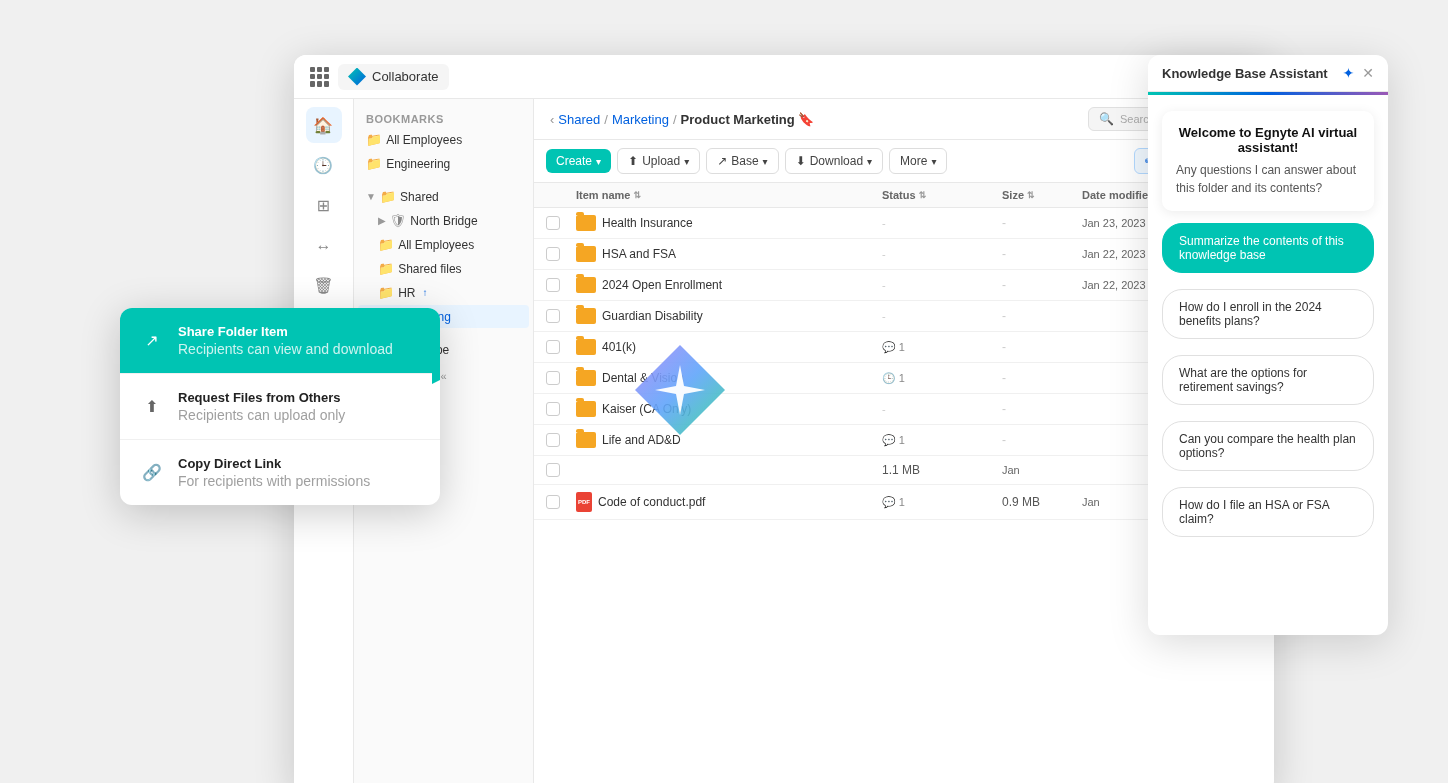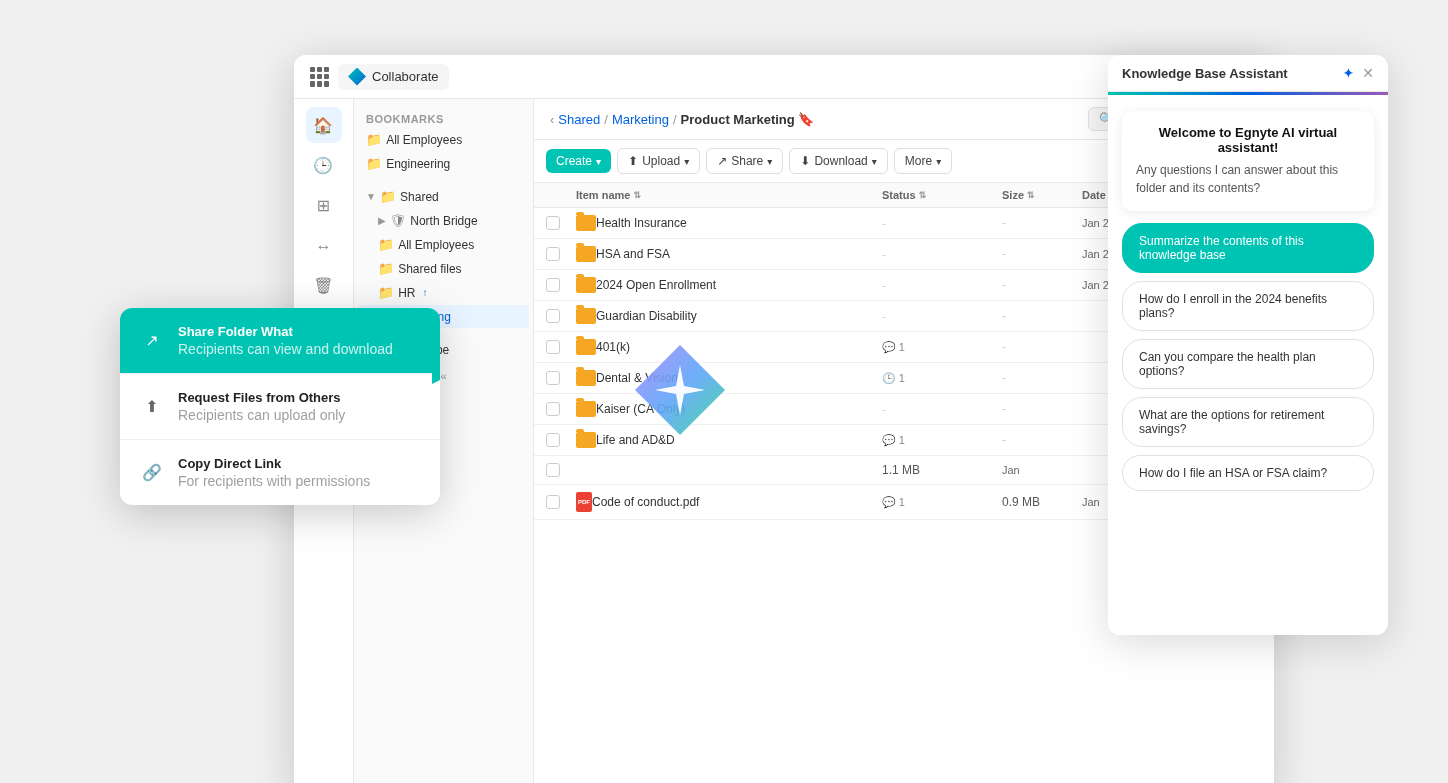--- a/index.html
+++ b/index.html
@@ -272,21 +272,21 @@
       display: grid;
       grid-template-columns: 30px 1fr 120px 80px 180px;
       padding: 7px 12px;
       border-bottom: 1px solid #f0f0f0;
       align-items: center;
       font-size: 12px;
       color: #333;
       cursor: pointer;
     }
     .file-checkbox { width: 14px; height: 14px; border: 1px solid #ccc; border-radius: 3px; }
-    .file-name-cell { display: flex; align-items: center; }
+    .file-name-cell { display: flex; align-items: center; gap: 6px; }
     .folder-icon-sm { width: 20px; height: 16px; background: #f5a623; border-radius: 2px; position: relative; flex-shrink: 0; }
     .folder-icon-sm::before {
       content: '';
       position: absolute;
       top: -3px; left: 0;
       width: 8px; height: 3px;
       background: #f5a623;
       border-radius: 2px 2px 0 0;
     }
     .file-icon-doc { width: 16px; height: 20px; background: #4285f4; border-radius: 2px; flex-shrink: 0; display: flex; align-items: center; justify-content: center; color: white; font-size: 8px; }
@@ -295,21 +295,21 @@
     .comment-badge { display: flex; align-items: center; gap: 3px; font-size: 11px; color: #888; }
     .size-cell { color: #555; }
     .date-cell { color: #666; font-size: 11px; }
     .dash { color: #ccc; }
 
     
     .ai-panel {
       position: absolute;
       top: 55px;
       right: 60px;
-      width: 280px;
+      width: 240px;
       height: 580px;
       background: #fff;
       border-radius: 12px;
       box-shadow: 0 8px 40px rgba(0,0,0,0.15);
       display: flex;
       flex-direction: column;
       overflow: hidden;
     }
     .ai-panel-header {
       display: flex;
@@ -360,21 +360,21 @@
       text-align: center;
     }
     .ai-welcome-text {
       font-size: 12px;
       color: #555;
       line-height: 1.5;
     }
     .ai-suggestions {
       display: flex;
       flex-direction: column;
-      gap: 8px;
+      gap: 16px;
     }
     .ai-suggestion {
       background: #fff;
       border: 1.5px solid #e0e0e0;
       border-radius: 20px;
       padding: 10px 16px;
       font-size: 12px;
       color: #333;
       cursor: pointer;
       text-align: left;
@@ -575,21 +575,21 @@
           <span>Create</span>
           <span class="chevron">▾</span>
         </button>
         <button class="btn btn-outline">
           <span>⬆</span>
           <span>Upload</span>
           <span style="font-size:10px;">▾</span>
         </button>
         <button class="btn btn-outline">
           <span>↗</span>
-          <span>Share</span>
+          <span>Base</span>
           <span style="font-size:10px;">▾</span>
         </button>
         <button class="btn btn-outline">
           <span>⬇</span>
           <span>Download</span>
           <span style="font-size:10px;">▾</span>
         </button>
         <button class="btn btn-outline">
           <span>More</span>
           <span style="font-size:10px;">▾</span>
@@ -763,32 +763,32 @@
   </div>
   <div class="ai-gradient-bar"></div>
   <div class="ai-chat">
     <div class="ai-welcome">
       <div class="ai-welcome-title">Welcome to Egnyte AI virtual assistant!</div>
       <div class="ai-welcome-text">Any questions I can answer about this folder and its contents?</div>
     </div>
     <div class="ai-suggestions">
       <button class="ai-suggestion highlight">Summarize the contents of this knowledge base</button>
       <button class="ai-suggestion">How do I enroll in the 2024 benefits plans?</button>
+      <button class="ai-suggestion">What are the options for retirement savings?</button>
       <button class="ai-suggestion">Can you compare the health plan options?</button>
-      <button class="ai-suggestion">What are the options for retirement savings?</button>
       <button class="ai-suggestion">How do I file an HSA or FSA claim?</button>
     </div>
   </div>
 </div>
 
 <div class="share-dropdown">
   <div class="share-item">
     <div class="share-item-icon">↗</div>
     <div>
-      <div class="share-item-title">Share Folder What</div>
+      <div class="share-item-title">Share Folder Item</div>
       <div class="share-item-desc">Recipients can view and download</div>
     </div>
   </div>
   <div class="share-item">
     <div class="share-item-icon" style="color:#666;">⬆</div>
     <div>
       <div class="share-item-title">Request Files from Others</div>
       <div class="share-item-desc">Recipients can upload only</div>
     </div>
   </div>

